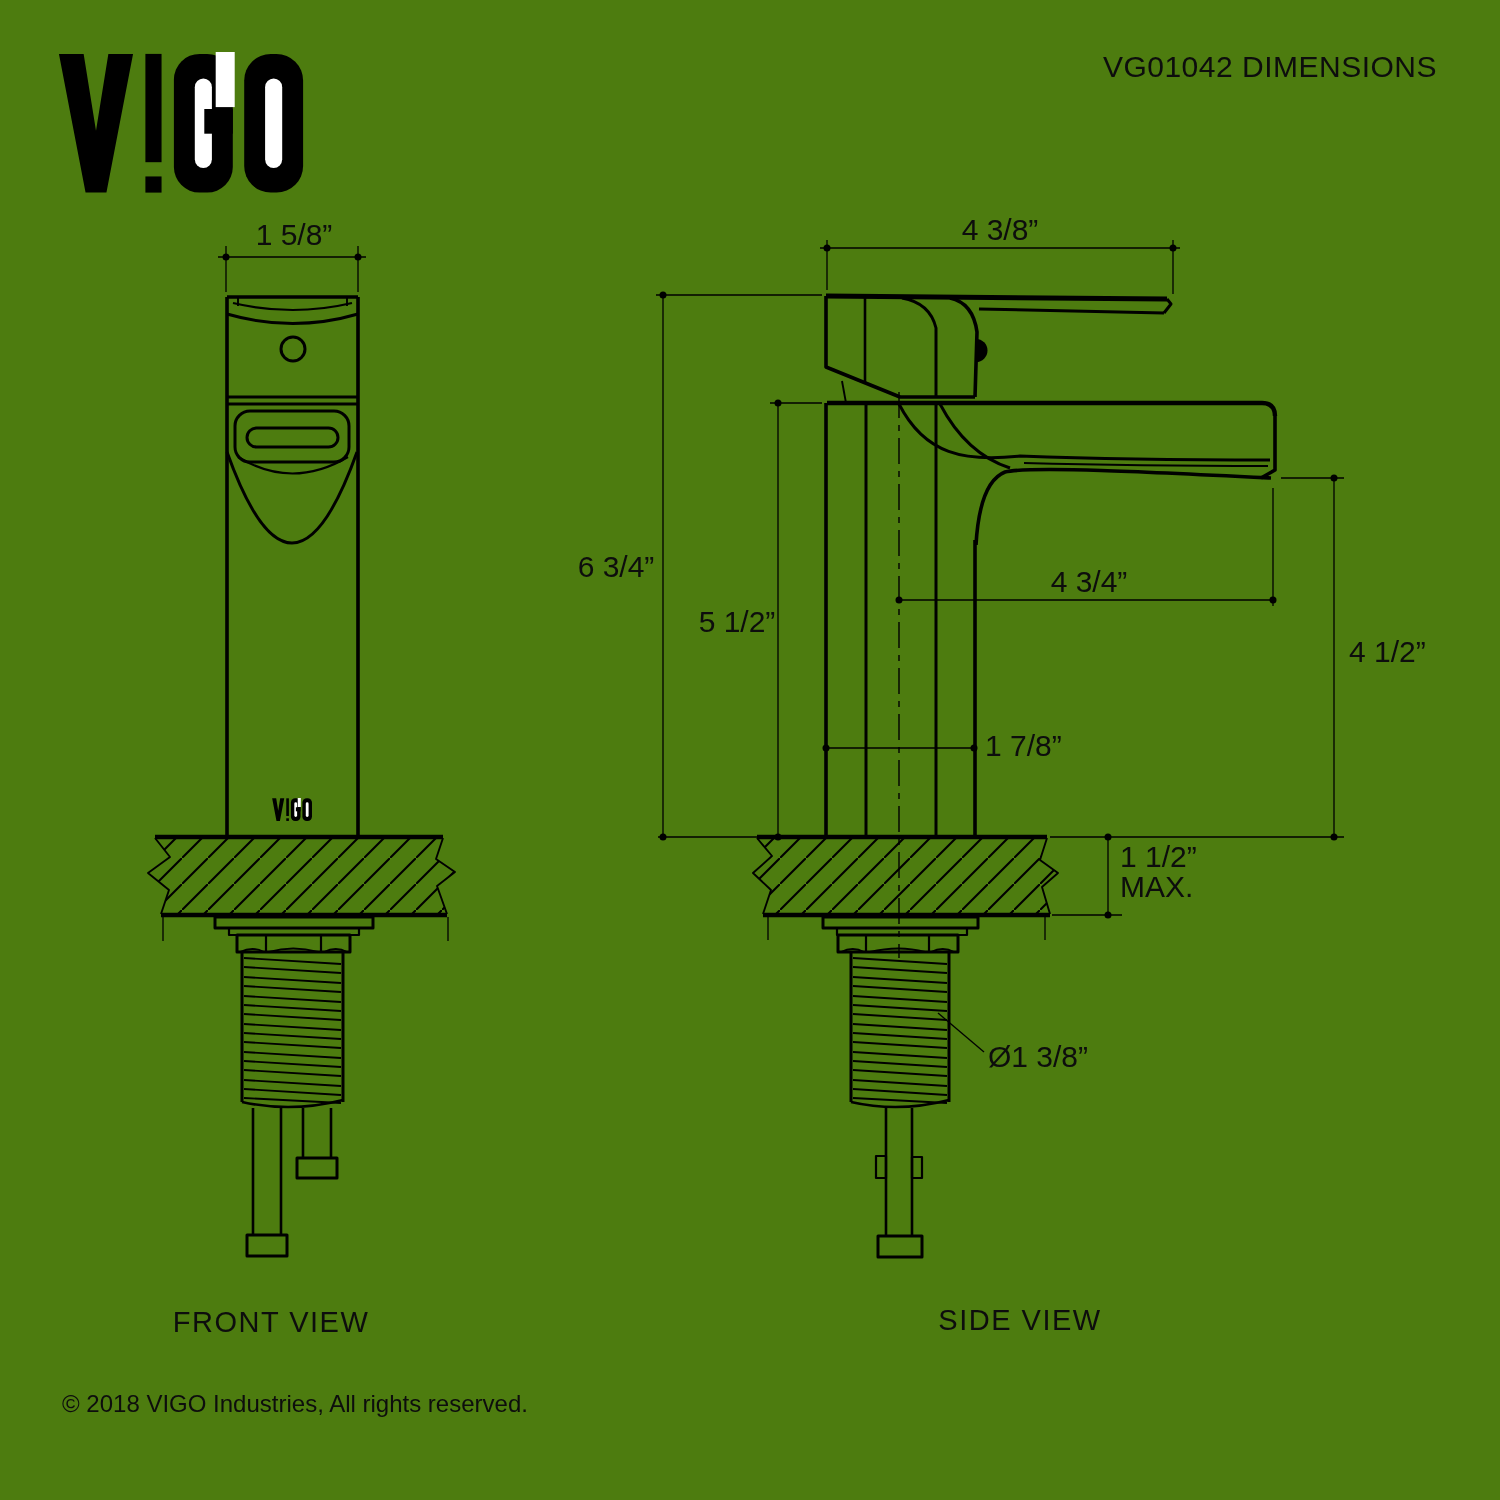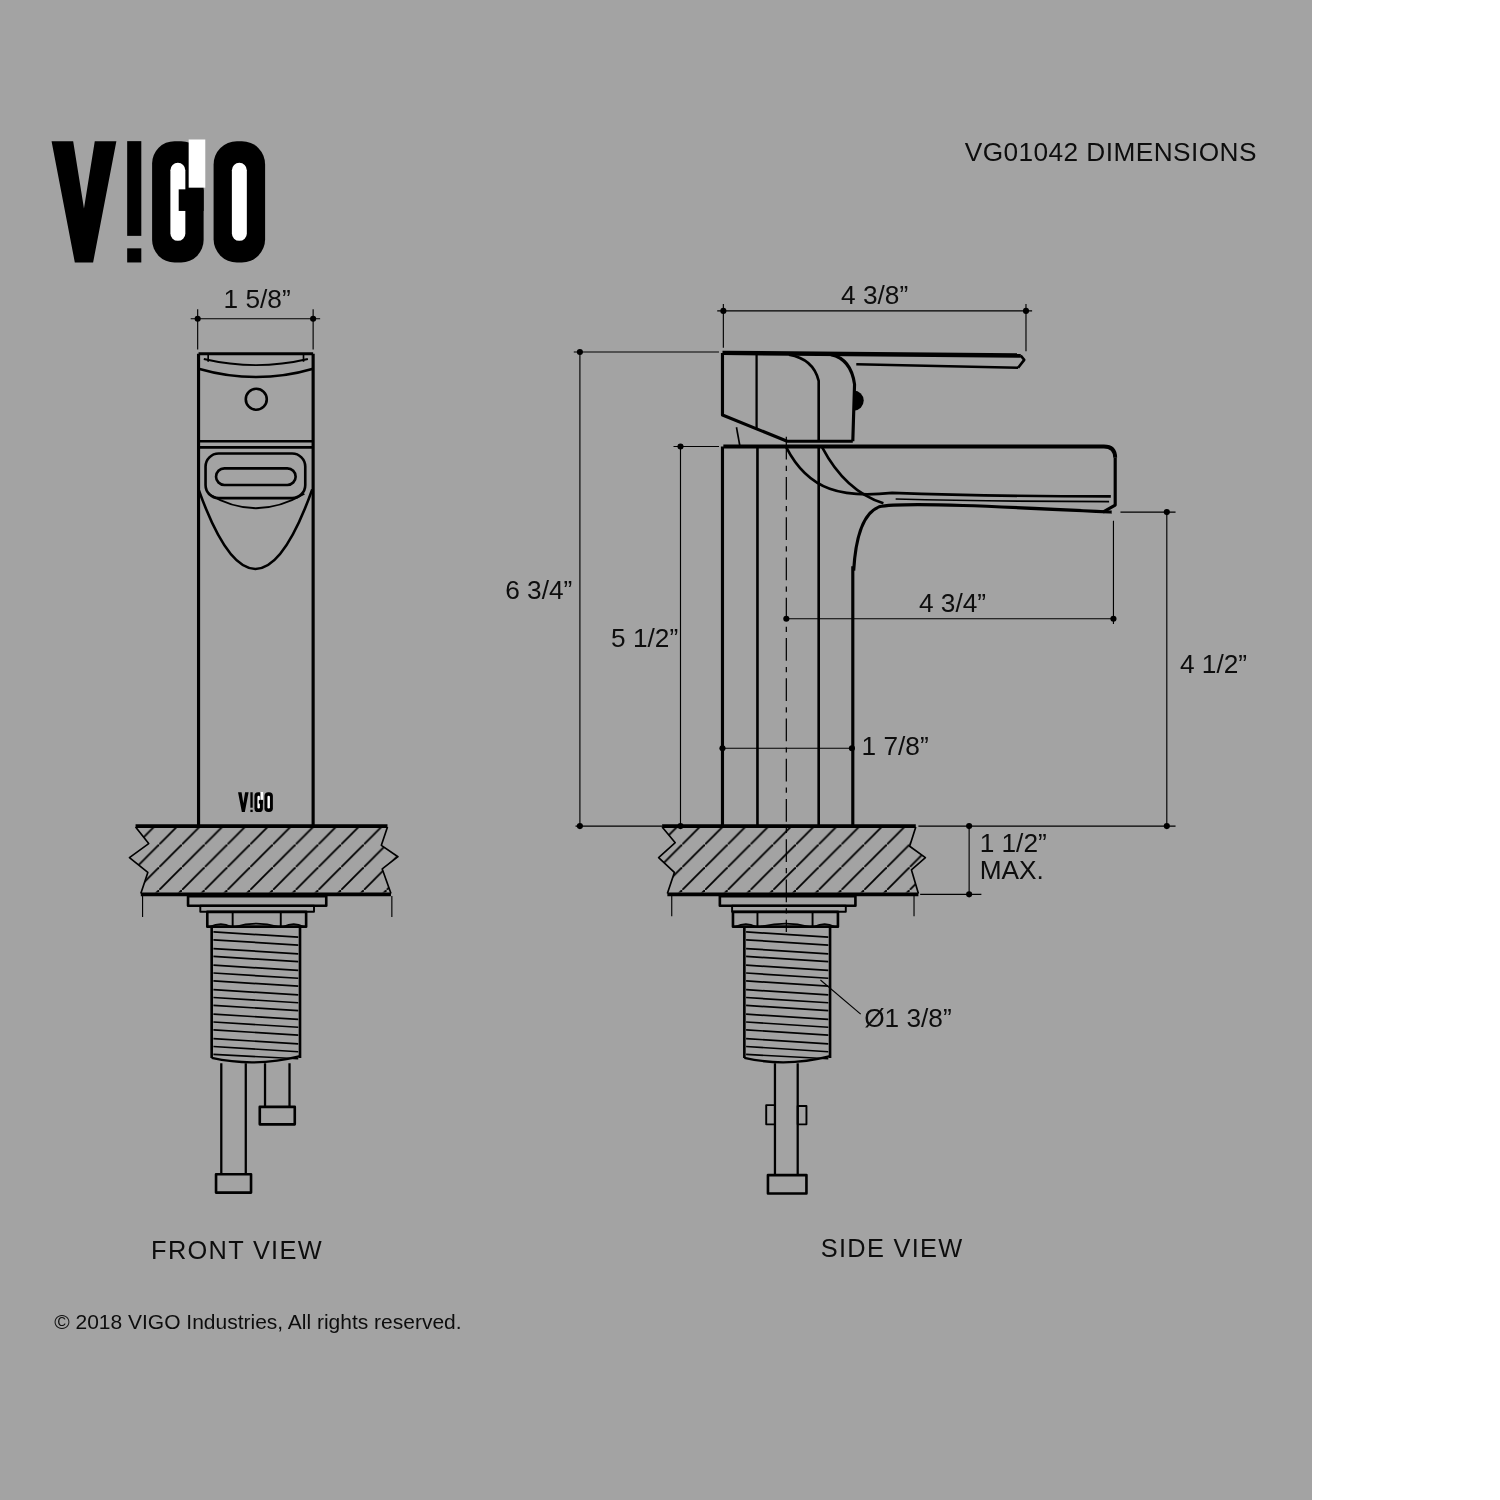--- a/index.html
+++ b/index.html
@@ -1,19 +1,19 @@
 <!DOCTYPE html>
 <html><head>
 <meta charset="utf-8">
 <style>
   html,body{margin:0;padding:0;background:#fff;}
   .page{
     position:relative;
-    width:1312px;height:1500px;
-    background:#a3a3a3;
+    width:1500px;height:1500px;
+    background:#4d7c0f;
     font-family:"Liberation Sans", sans-serif;
     overflow:hidden;
   }
   svg{position:absolute;left:0;top:0;width:100%;height:100%;}
   
   .w5{stroke:#000;fill:none;stroke-width:5;stroke-linejoin:round;}
   .w44{stroke:#000;fill:none;stroke-width:4.4;stroke-linejoin:round;}
   .w4{stroke:#000;fill:none;stroke-width:3.6;stroke-linejoin:round;}
   .w3{stroke:#000;fill:none;stroke-width:3;stroke-linejoin:round;}
   .w26{stroke:#000;fill:none;stroke-width:2.6;stroke-linejoin:round;}

